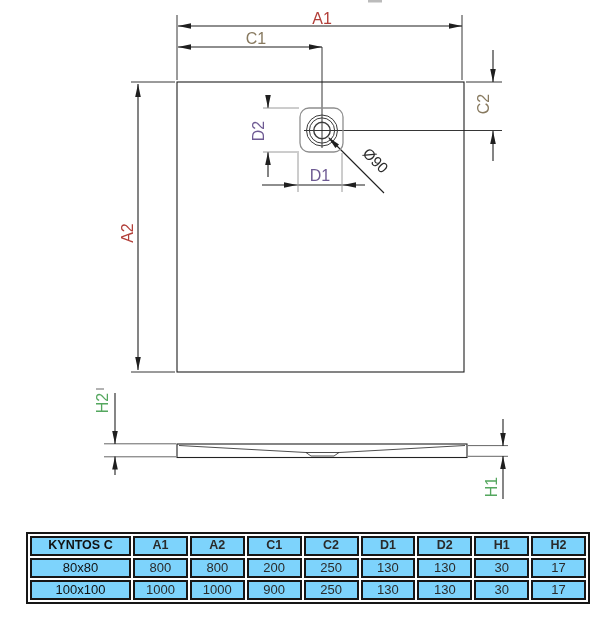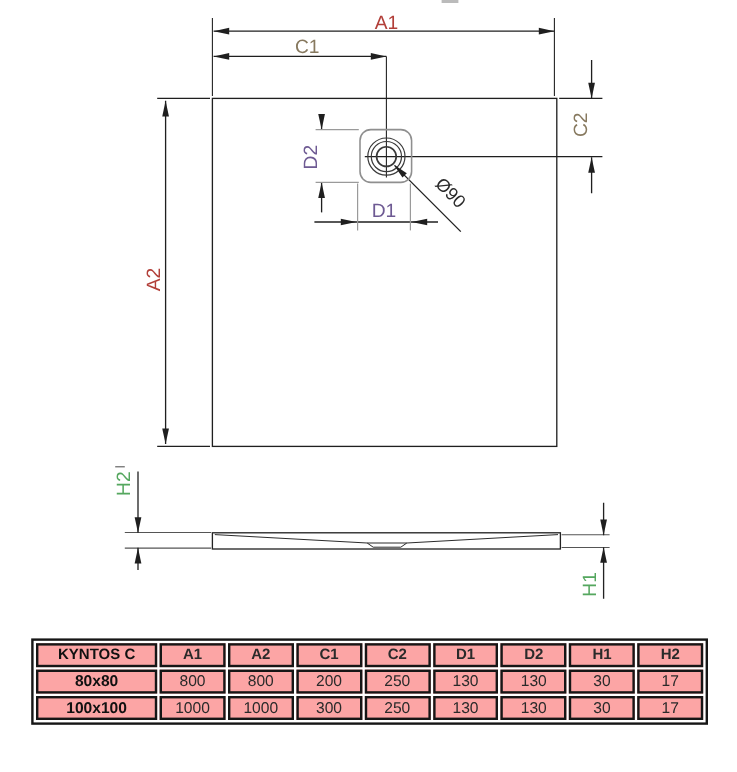--- a/index.html
+++ b/index.html
@@ -4,23 +4,23 @@
 <style>
   html,body{margin:0;padding:0;background:#fff;}
   body{width:614px;height:643px;position:relative;font-family:"Liberation Sans",sans-serif;}
   .stage{position:absolute;left:0;top:0;width:614px;height:643px;background:#fff;}
   svg text{font-family:"Liberation Sans",sans-serif;font-size:16px;}
   svg .dia{font-size:15px;}
   
   .dim-table-wrap{position:absolute;left:26px;top:532px;width:564px;}
   table.dims{border-collapse:separate;border-spacing:2px;width:100%;table-layout:fixed;
              background:#fff;border:2.5px solid #161616;}
-  table.dims td{border:2.2px solid #161616;background:#fca5a5;text-align:center;
+  table.dims td{border:2.2px solid #161616;background:#7dd3fc;text-align:center;
                 height:13px;padding:1px 0 2px 0;font-size:13px;color:#2a2a2a;line-height:1;}
-  table.dims td.c0{width:97px;font-weight:bold;color:#111;}
+  table.dims td.c0{width:97px;font-weight:normal;color:#111;}
   table.dims tr.hdr td{font-weight:bold;font-size:12.5px;}
   .col-a{color:#b0302c;} .col-c{color:#8a6a3f;} .col-d{color:#5d4b8c;} .col-h{color:#3da46a;}
 </style>
 </head>
 <body>
 
 <div class="stage">
 
 <svg width="614" height="530" viewBox="0 0 614 530">
 
@@ -147,21 +147,21 @@
         <td>250</td>
         <td>130</td>
         <td>130</td>
         <td>30</td>
         <td>17</td>
       </tr>
       <tr>
         <td class="c0">100x100</td>
         <td>1000</td>
         <td>1000</td>
-        <td>300</td>
+        <td>900</td>
         <td>250</td>
         <td>130</td>
         <td>130</td>
         <td>30</td>
         <td>17</td>
       </tr>
     </tbody>
   </table>
 </div>
 

